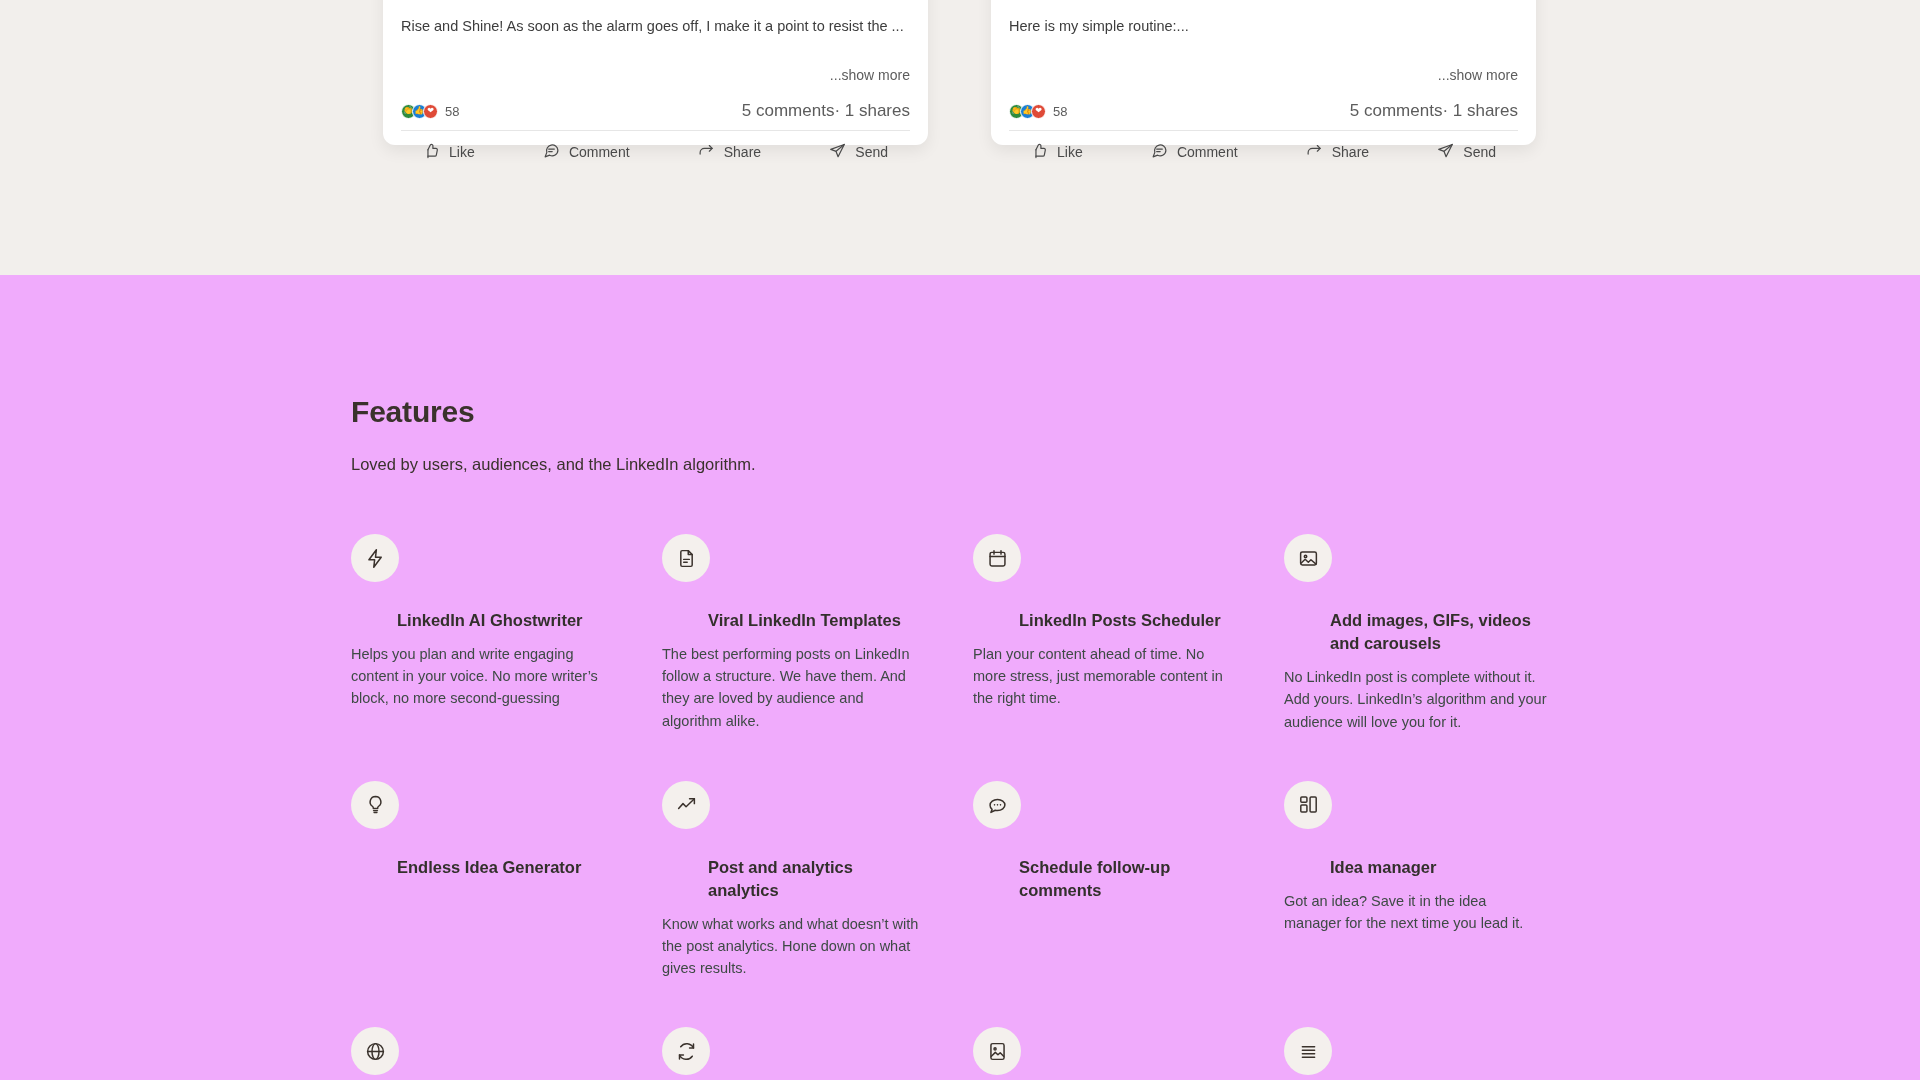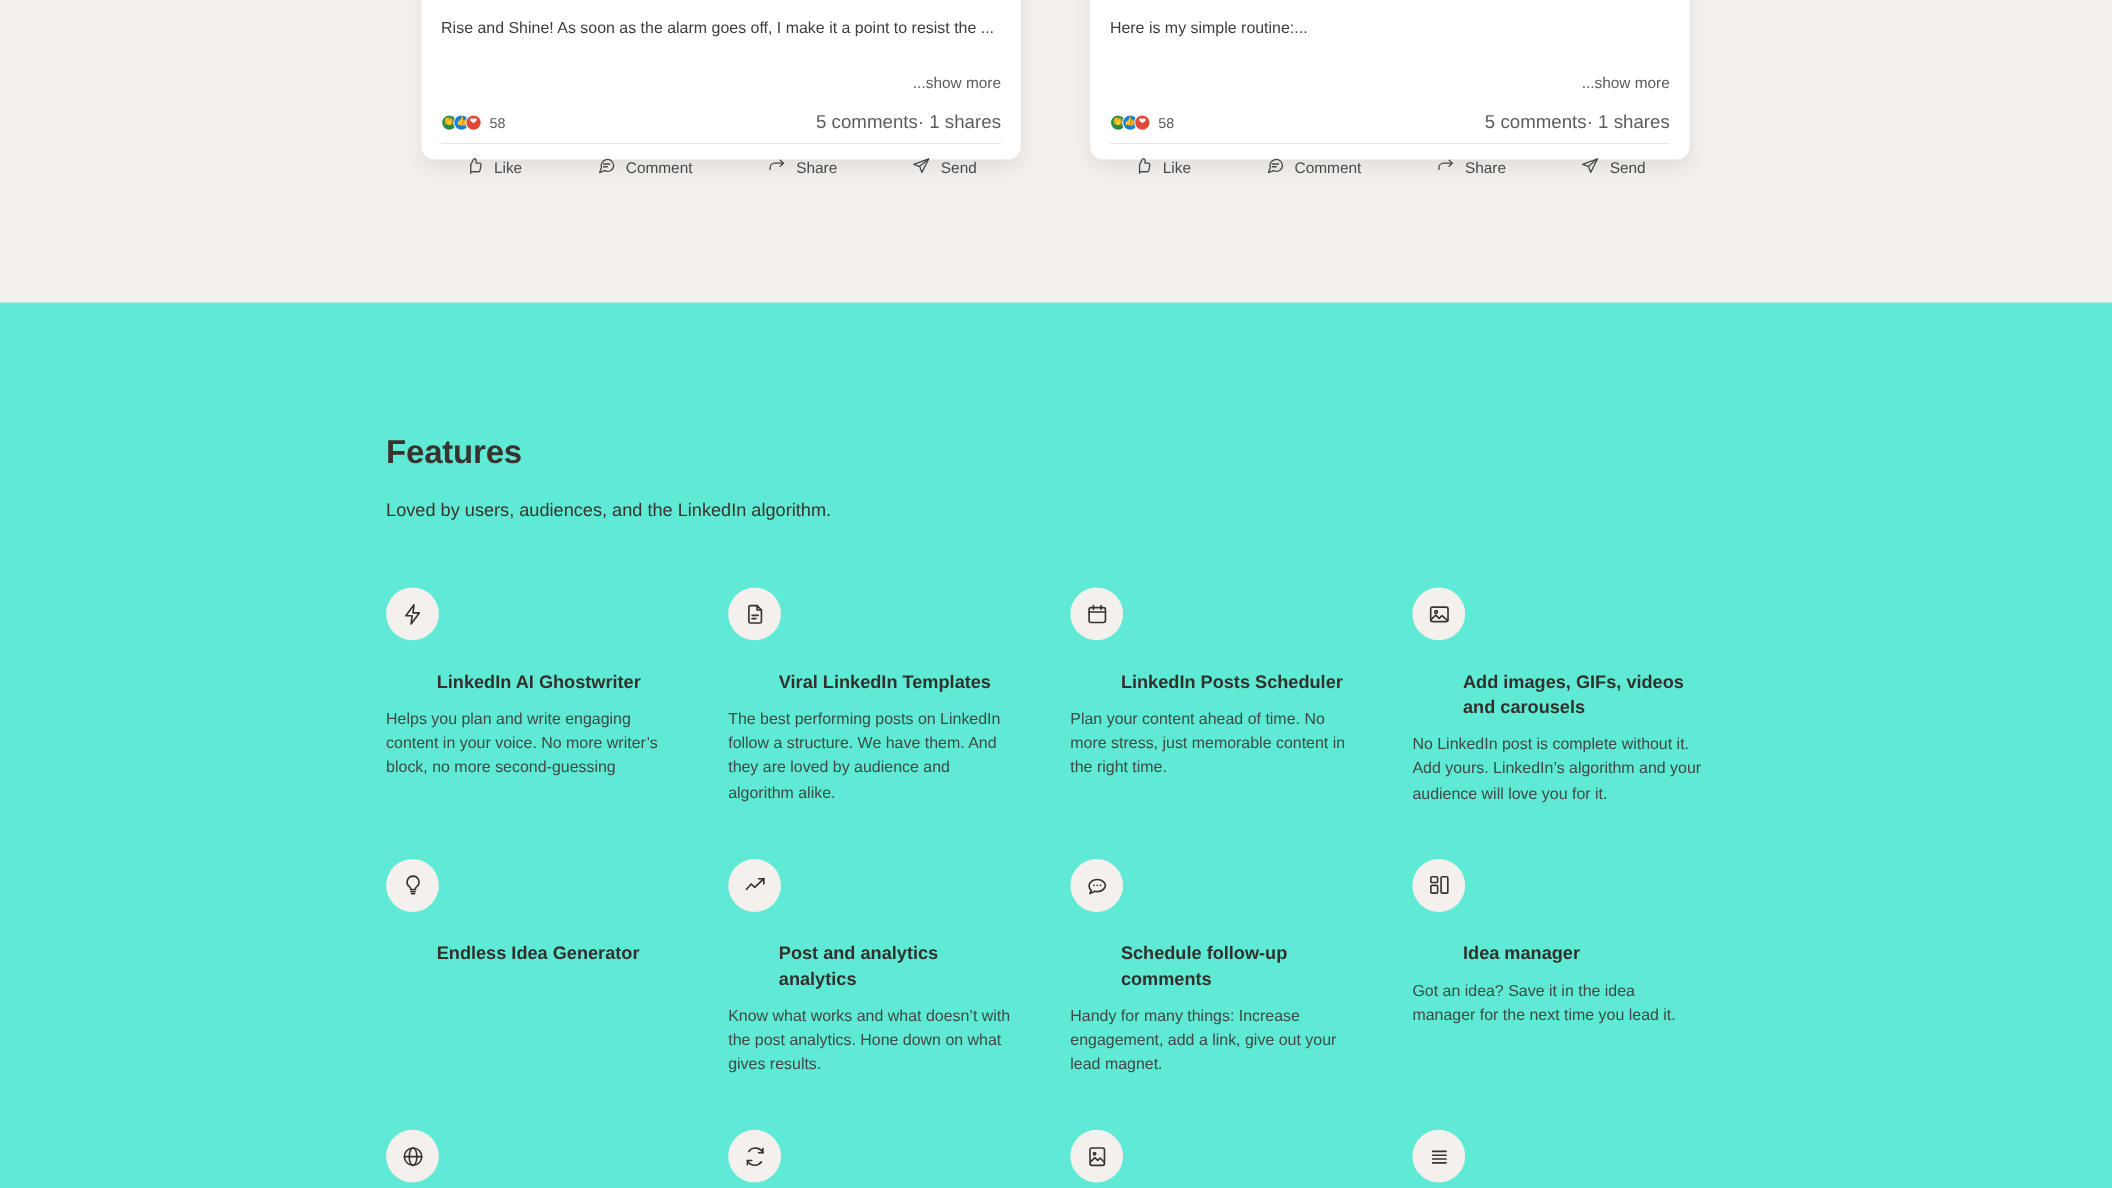--- a/index.html
+++ b/index.html
@@ -60,21 +60,21 @@
   }
   .action-btn {
     display:flex; align-items:center; gap:9px;
     font-size:14px; color:#4a4a4a; cursor:pointer;
   }
   .action-btn svg { width:17px; height:17px; }
 
   
   .features {
     position:absolute; left:0; top:275px; width:1920px; height:805px;
-    background:#5eead4;
+    background:#f0abfc;
     padding:0;
   }
   .features-inner { width:1300px; margin-left:351px; padding-top:120px; }
   .features-title {
     font-size:30px; font-weight:bold; color:#3A322C; letter-spacing:-0.2px;
   }
   .features-sub {
     margin-top:26px; font-size:16.5px; color:#3A322C;
   }
   .cell { width:311px; padding-right:48px; }
@@ -287,21 +287,20 @@
         <div class="cell">
           <div class="icon-badge">
             <svg viewBox="0 0 24 24">
                 <path d="M20.5 12.4c0 3.6-3.8 6.5-8.5 6.5-.9 0-1.8-.1-2.6-.3L4.5 21l1.3-3.4c-1.5-1.2-2.3-2.9-2.3-4.8 0-3.6 3.8-6.5 8.5-6.5s8.5 2.9 8.5 6.5z"></path>
                 <circle cx="8.6" cy="12.4" r="0.9" fill="#3A322C" stroke="none"></circle>
                 <circle cx="12" cy="12.4" r="0.9" fill="#3A322C" stroke="none"></circle>
                 <circle cx="15.4" cy="12.4" r="0.9" fill="#3A322C" stroke="none"></circle>
               </svg>
           </div>
           <div class="cell-title">Schedule follow-up comments</div>
-          <div class="cell-desc">Handy for many things: Increase engagement, add a link, give out your lead magnet.</div>
         </div>
         <div class="cell">
           <div class="icon-badge">
             <svg viewBox="0 0 24 24">
                 <rect x="3.2" y="3.5" width="7" height="6" rx="1.2"></rect>
                 <rect x="3.2" y="12.5" width="7" height="8" rx="1.2"></rect>
                 <rect x="13.8" y="3.5" width="7" height="17" rx="1.2"></rect>
               </svg>
           </div>
           <div class="cell-title">Idea manager</div>

